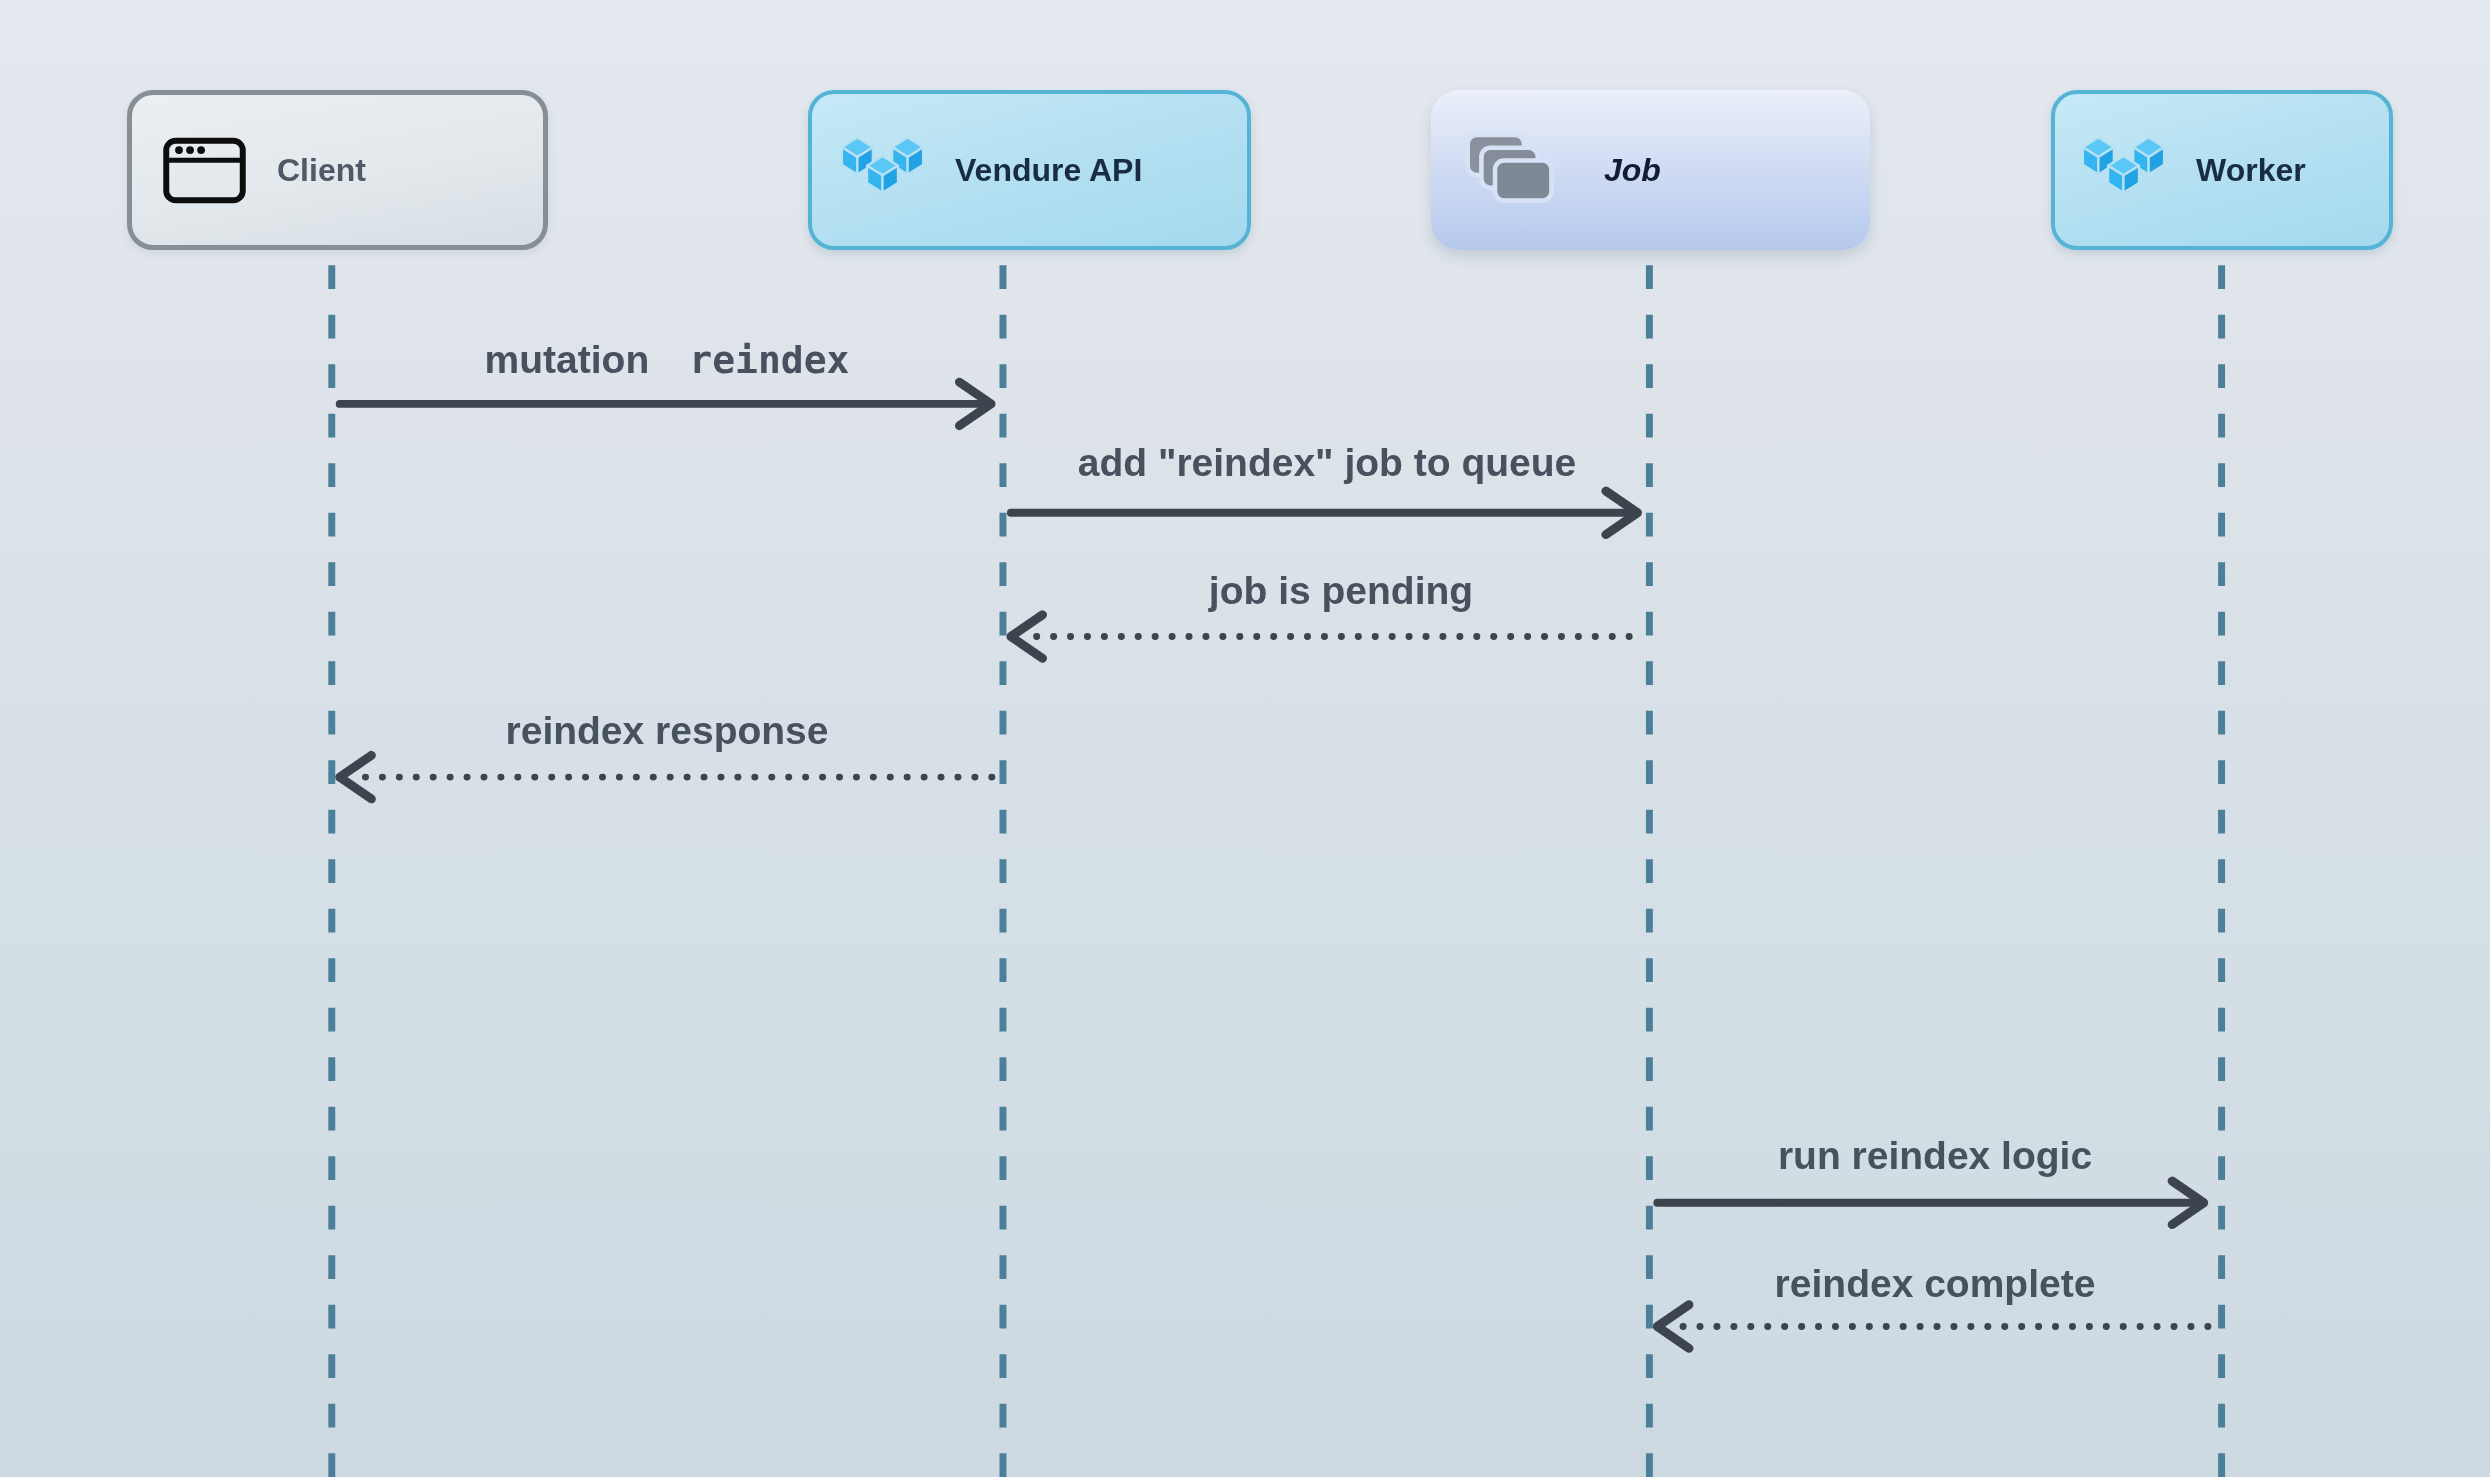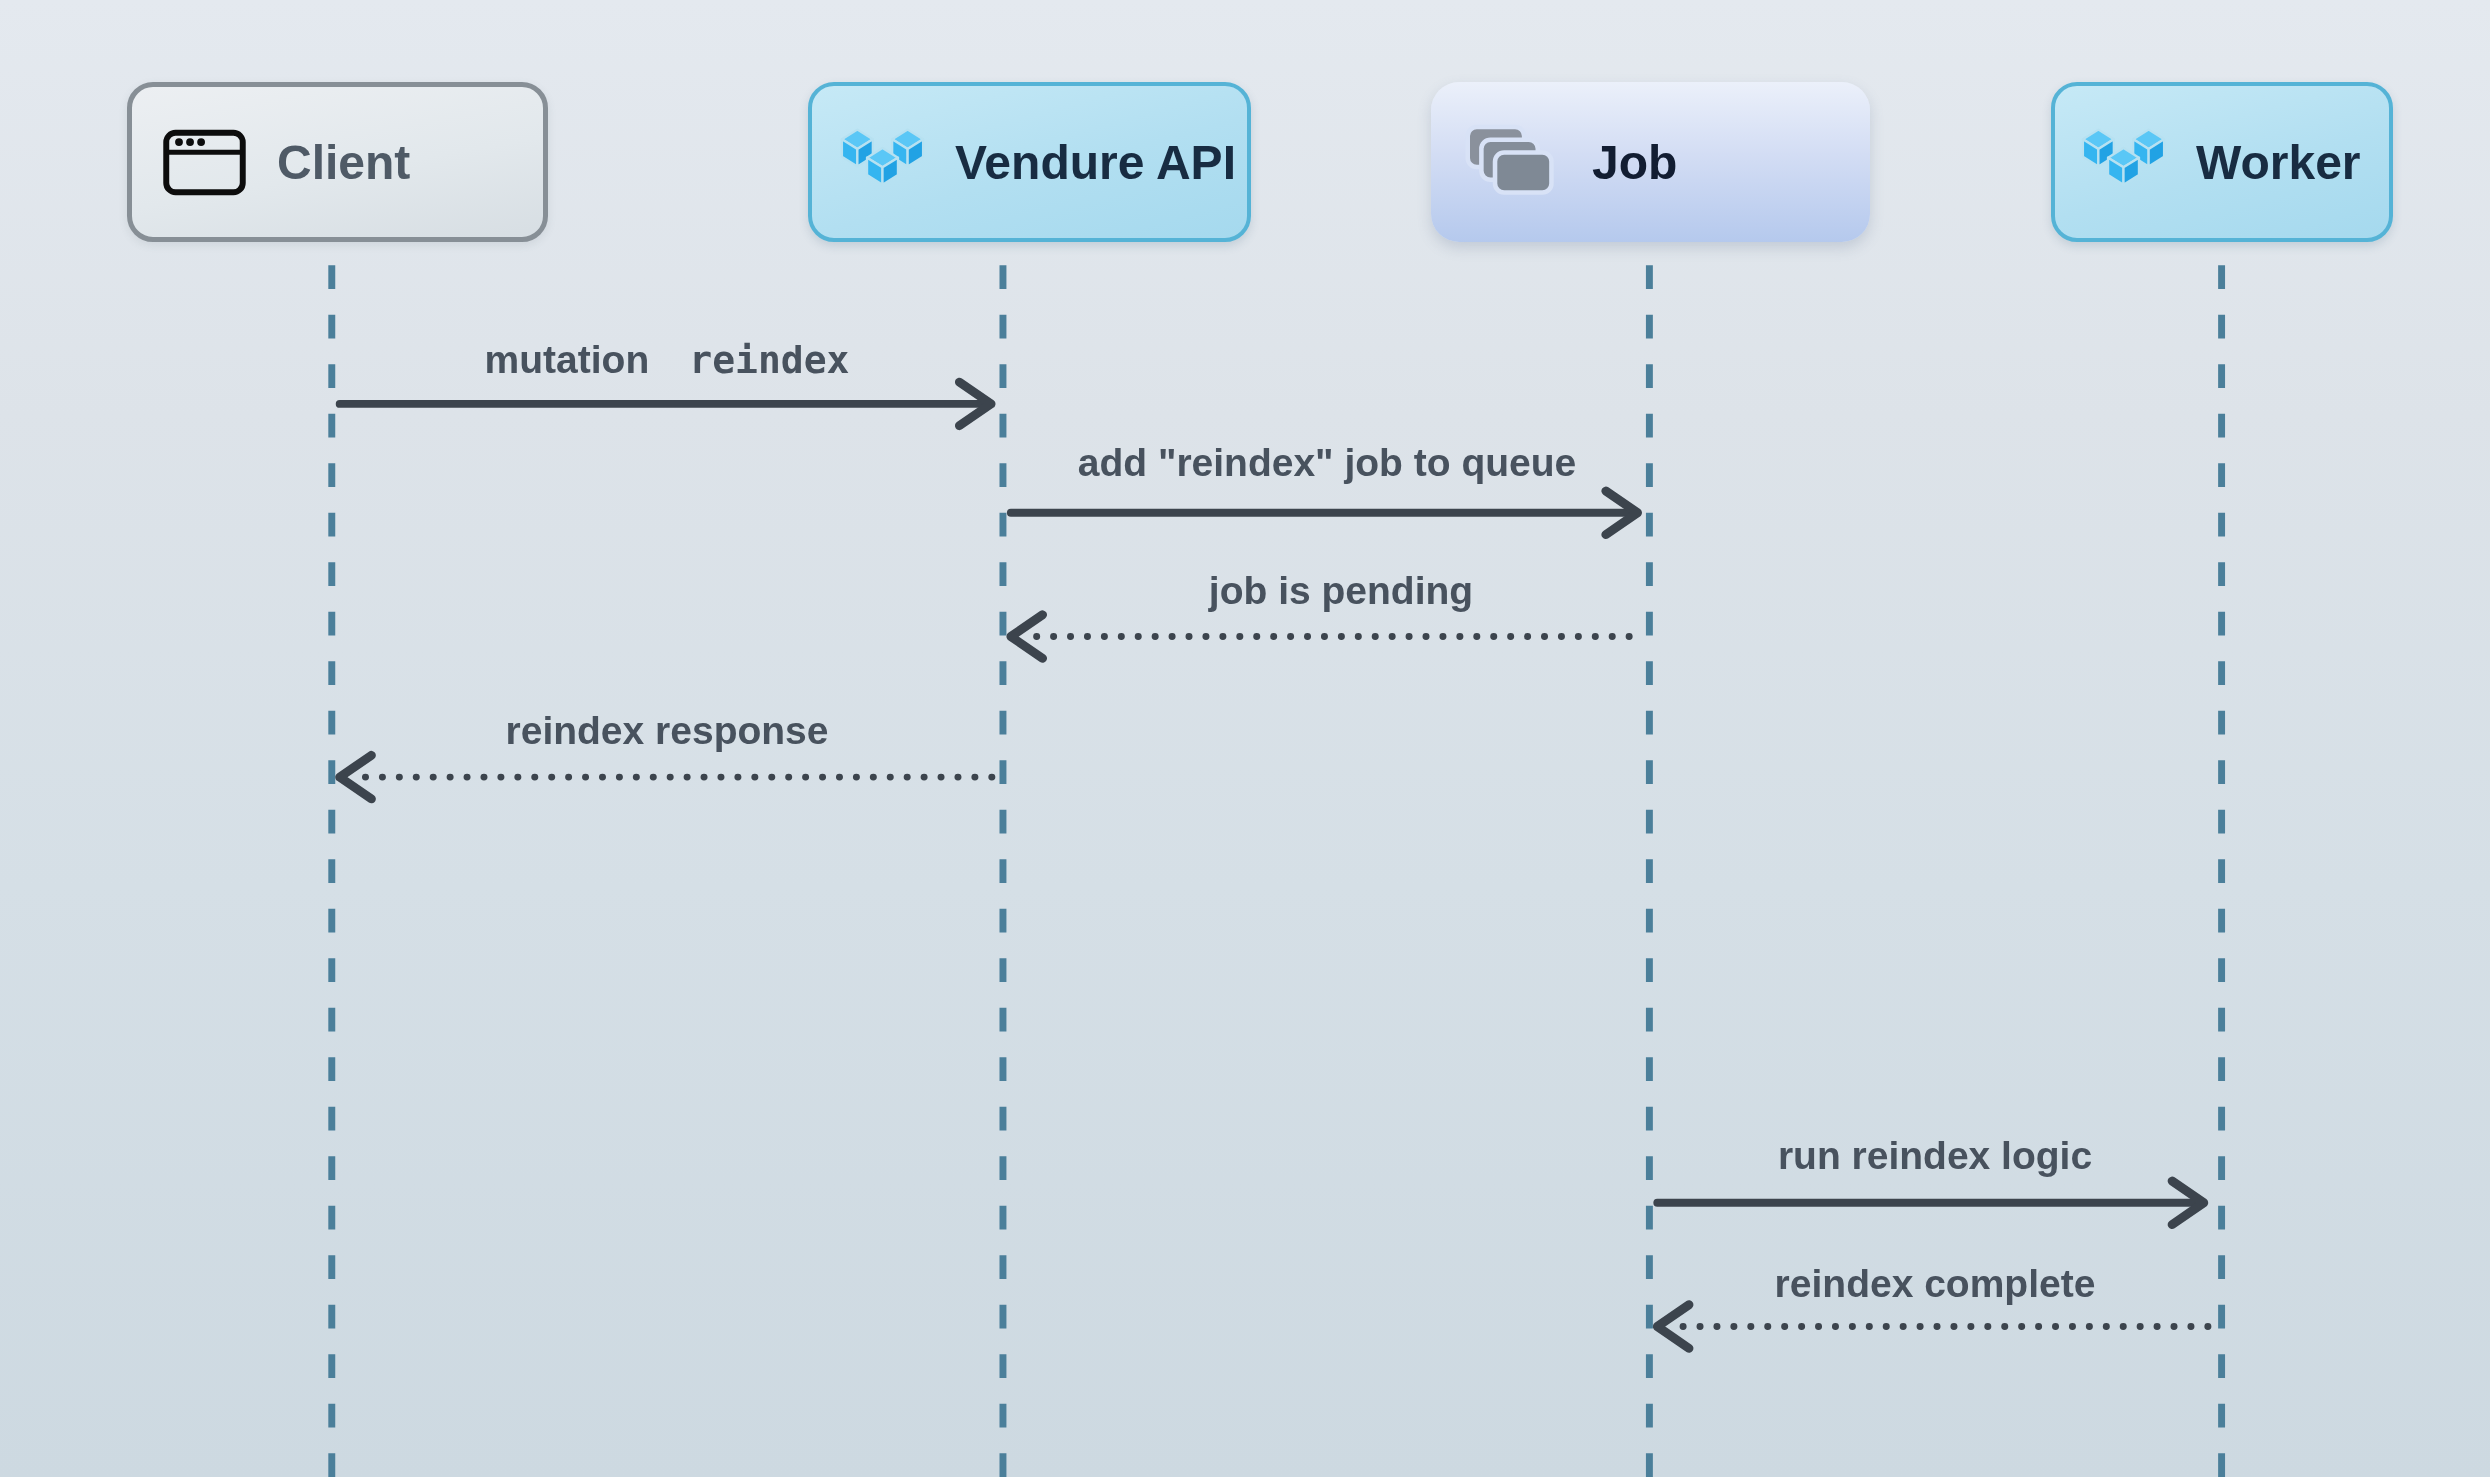--- a/index.html
+++ b/index.html
@@ -7,25 +7,25 @@
     position:relative;
     width:2491px;height:1477px;
     overflow:hidden;
     background:linear-gradient(180deg,#e4e9ef 0%,#dde3e9 28%,#d5dfe6 60%,#cdd9e1 100%);
     font-family:"Liberation Sans",sans-serif;
   }
   svg.layer{position:absolute;left:0;top:0;width:2491px;height:1477px;}
 
   
   .actor{
-    position:absolute;top:82px;height:160px;
+    position:absolute;top:90px;height:160px;
     display:flex;align-items:center;
     border-radius:26px;
     box-sizing:border-box;
-    font-weight:700;font-size:48px;
+    font-weight:700;font-size:32px;
     white-space:nowrap;
   }
   .actor .icon{display:flex;align-items:center;justify-content:center;flex:0 0 auto;}
   .actor-client{
     left:127px;width:421px;
     background:linear-gradient(170deg,#ecEFF2 0%,#e2e8ec 55%,#d7dee3 100%);
     background:linear-gradient(170deg,#eceff2 0%,#e2e8ec 55%,#d7dee3 100%);
     border:5px solid #878f96;
     color:#4f5a66;
     padding-left:30px;gap:30px;
@@ -38,23 +38,24 @@
     color:#182c42;
     padding-left:22px;gap:24px;
     box-shadow:0 4px 10px rgba(60,100,130,.18);
     margin-left:28px;
   }
   .actor-job{
     left:1431px;width:439px;
     background:linear-gradient(180deg,#ebf0fa 0%,#d3ddf4 45%,#b5c9ed 100%);
     border:none;
     color:#121d32;
-    padding-left:34px;gap:36px;
+    padding-left:34px;gap:48px;
     border-radius:28px;
     box-shadow:0 6px 14px rgba(90,110,140,.22);
+    font-style:italic;
   }
   .actor-worker{
     left:2051px;width:342px;
     background:linear-gradient(165deg,#c6e9f6 0%,#b2dff1 55%,#a5d9ee 100%);
     border:4px solid #55b3d6;
     color:#182c42;
     padding-left:20px;gap:24px;
     box-shadow:0 4px 10px rgba(60,100,130,.18);
   }
 

